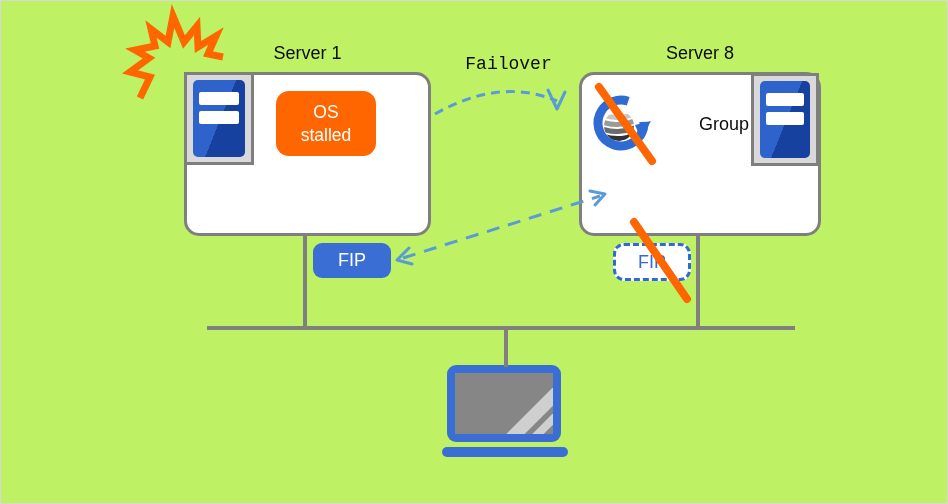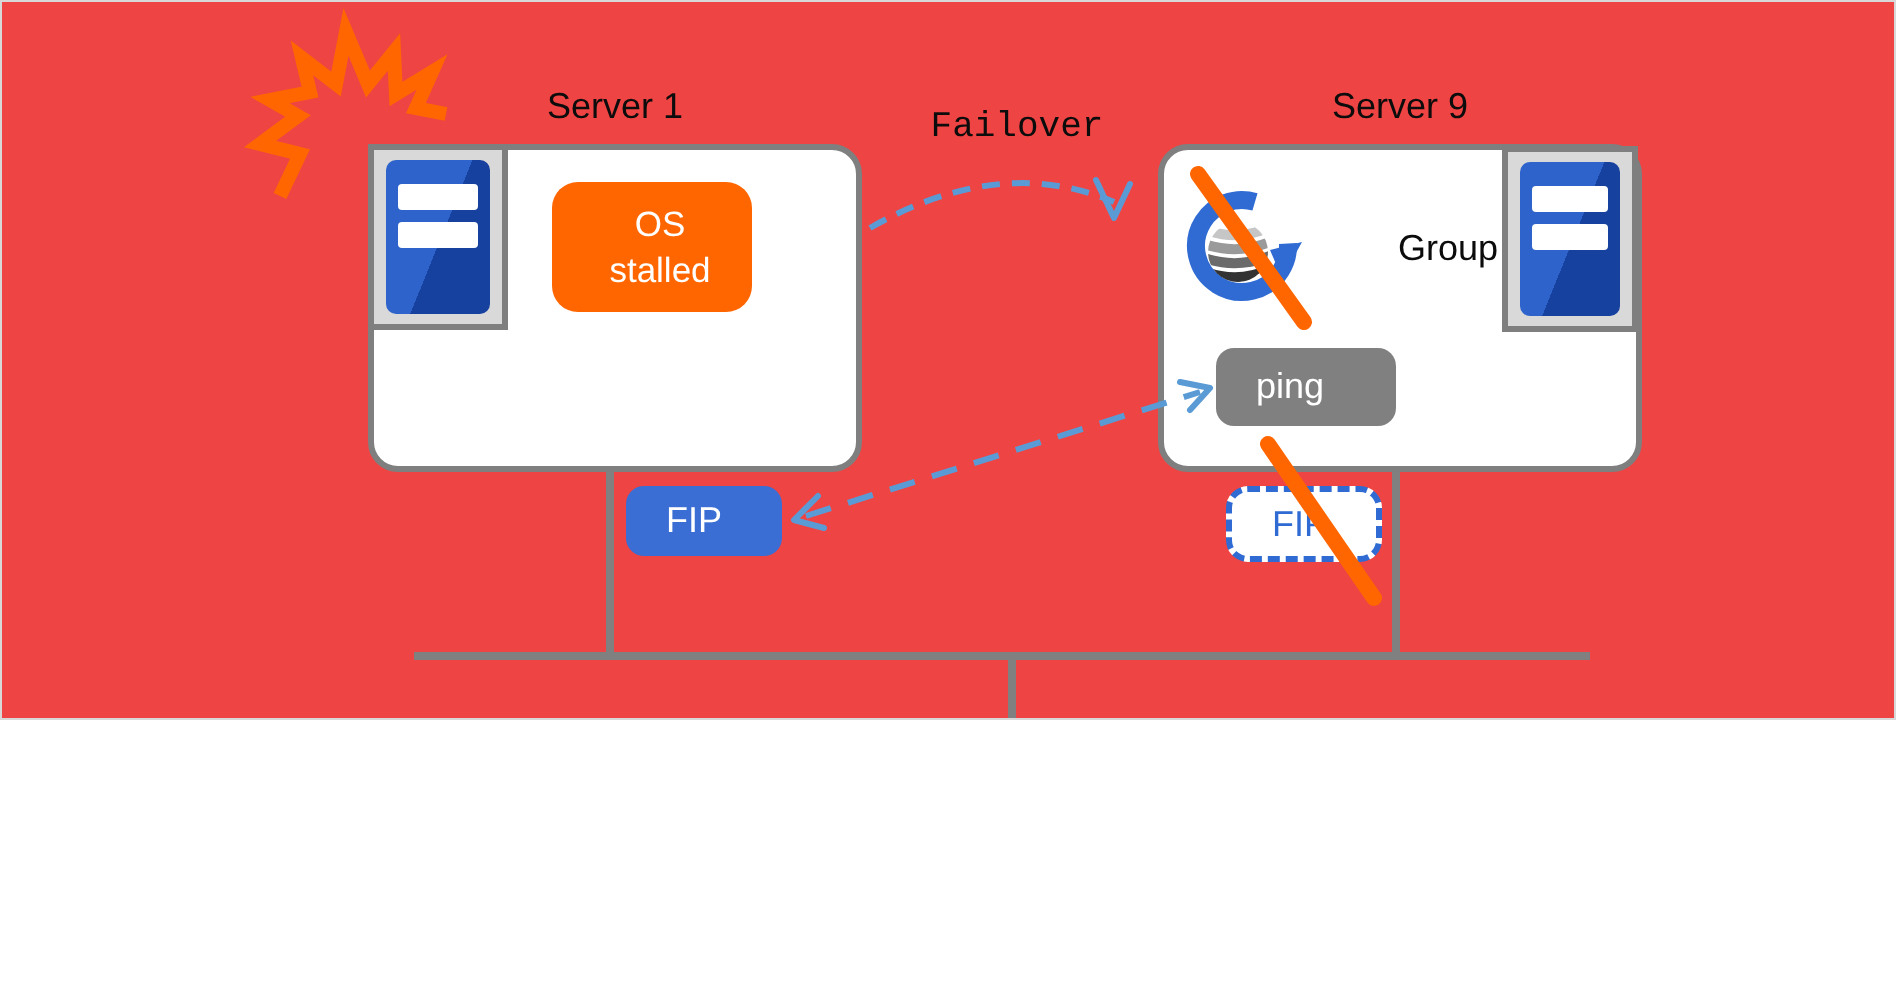--- a/index.html
+++ b/index.html
@@ -1,56 +1,56 @@
 <!DOCTYPE html>
 <html><head>
 <meta charset="utf-8">
 <style>
   html,body{margin:0;padding:0;background:#ffffff;}
   .canvas{
-    position:relative;width:948px;height:360px;background:#ef4444;
+    position:relative;width:948px;height:504px;background:#bef264;
     border:1px solid #d8d8d8;box-sizing:border-box;overflow:hidden;
     font-family:"Liberation Sans", sans-serif;color:#111;
   }
   .abs{position:absolute;}
   .title{font-size:18px;color:#0c0c0c;text-align:center;}
   .server-box{
     border:3px solid #7f7f7f;border-radius:15px;background:#ffffff;box-sizing:border-box;
   }
   .tower-frame{
     background:#d9d9d9;border:3px solid #7f7f7f;box-sizing:border-box;
   }
   .tower-body{
     position:absolute;border-radius:5px;
     background:linear-gradient(112deg,#2d63cb 52%,#16419f 52%);
   }
   .tower-bar{position:absolute;background:#ffffff;border-radius:2px;}
   .pill{
-    display:flex;align-items:center;text-align:center;
-    box-sizing:border-box;border-radius:9px;padding-left:20px;
+    display:flex;align-items:center;justify-content:center;text-align:center;
+    box-sizing:border-box;border-radius:9px;
   }
   .os-stalled{background:#FF6600;color:#fff;font-size:17.5px;line-height:1.3;border-radius:13px;}
   .os-stalled span{display:block;width:68px;}
   .fip-active{background:#3A6ED4;color:#fff;font-size:18px;}
   .fip-standby{background:#ffffff;border:3px dashed #2F6BD3;color:#2F6BD3;font-size:18px;border-radius:11px;}
   .ping-box{background:#808080;color:#fff;font-size:18px;}
   .group-label{font-size:18px;color:#0c0c0c;}
   .laptop-frame{background:#3A6ED4;border-radius:9px;}
   .laptop-screen{background:#868686;overflow:hidden;}
   .glare{position:absolute;background:#cfcfcf;transform:rotate(45deg);}
   .laptop-base{background:#3A6ED4;border-radius:5px;}
   .overlay{position:absolute;left:0;top:0;pointer-events:none;}
 </style>
 </head>
 <body>
 
 <div class="canvas">
 
   <div class="abs title" style="left:183px;top:42px;width:247px;">Server 1</div>
-  <div class="abs title" style="left:578px;top:42px;width:242px;">Server 9</div>
+  <div class="abs title" style="left:578px;top:42px;width:242px;">Server 8</div>
   <div class="abs title" style="left:450px;top:53px;width:115px;font-family:Liberation Mono, monospace;">Failover</div>
 
   <div class="abs server-box" style="left:183px;top:71px;width:247px;height:164px;"></div>
   <div class="abs tower-frame" style="left:183px;top:71px;width:70px;height:93px;">
     <div class="tower-body" style="left:6px;top:5px;width:52px;height:77px;">
       <div class="tower-bar" style="left:6px;top:12px;width:40px;height:13px;"></div>
       <div class="tower-bar" style="left:6px;top:31px;width:40px;height:13px;"></div>
     </div>
   </div>
   <div class="abs pill os-stalled" style="left:275px;top:90px;width:100px;height:65px;">
@@ -74,21 +74,20 @@
       </clipPath>
     <g clip-path="url(#ballclip)" fill="none" stroke-linecap="round">
       <path d="M12,22 Q29,28 45,20" stroke="#c6c6c6" stroke-width="5"></path>
       <path d="M11,29 Q29,35 46,27" stroke="#9a9a9a" stroke-width="5"></path>
       <path d="M11,36 Q29,42 46,34" stroke="#6b6b6b" stroke-width="5"></path>
       <path d="M12,43 Q29,49 45,41" stroke="#333333" stroke-width="5"></path>
     </g>
   </svg>
   <div class="abs group-label" style="left:698px;top:113px;">Group</div>
 
-  <div class="abs pill ping-box" style="left:607px;top:173px;width:90px;height:39px;">ping</div>
   <div class="abs pill fip-standby" style="left:612px;top:242px;width:78px;height:38px;">FIP</div>
 
   <div class="abs laptop-frame" style="left:446px;top:364px;width:114px;height:77px;">
     <div class="laptop-screen abs" style="left:8px;top:8px;width:98px;height:61px;">
       <div class="glare" style="width:13px;height:90px;right:14px;bottom:-28px;"></div>
       <div class="glare" style="width:8px;height:90px;right:0px;bottom:-34px;"></div>
     </div>
   </div>
   <div class="abs laptop-base" style="left:441px;top:446px;width:126px;height:10px;"></div>
 

